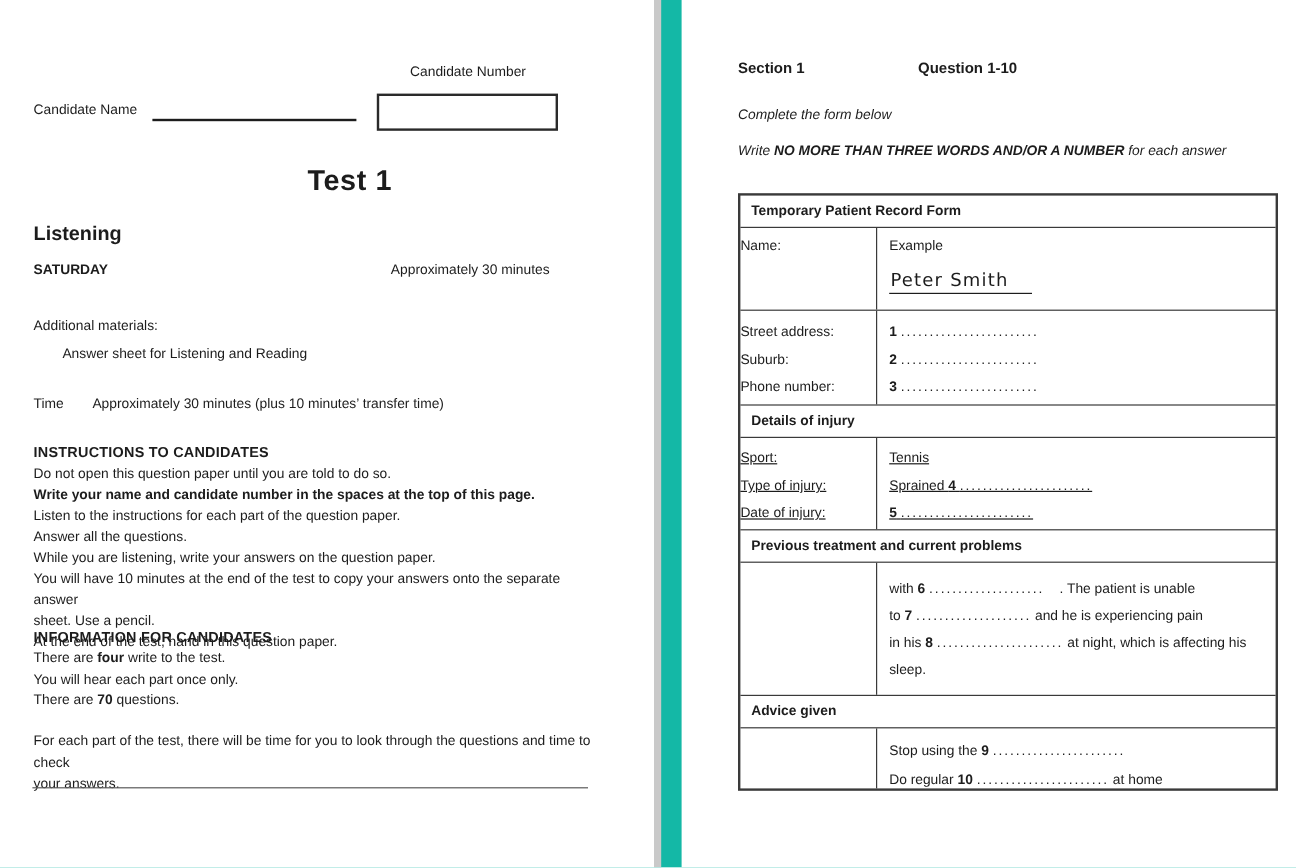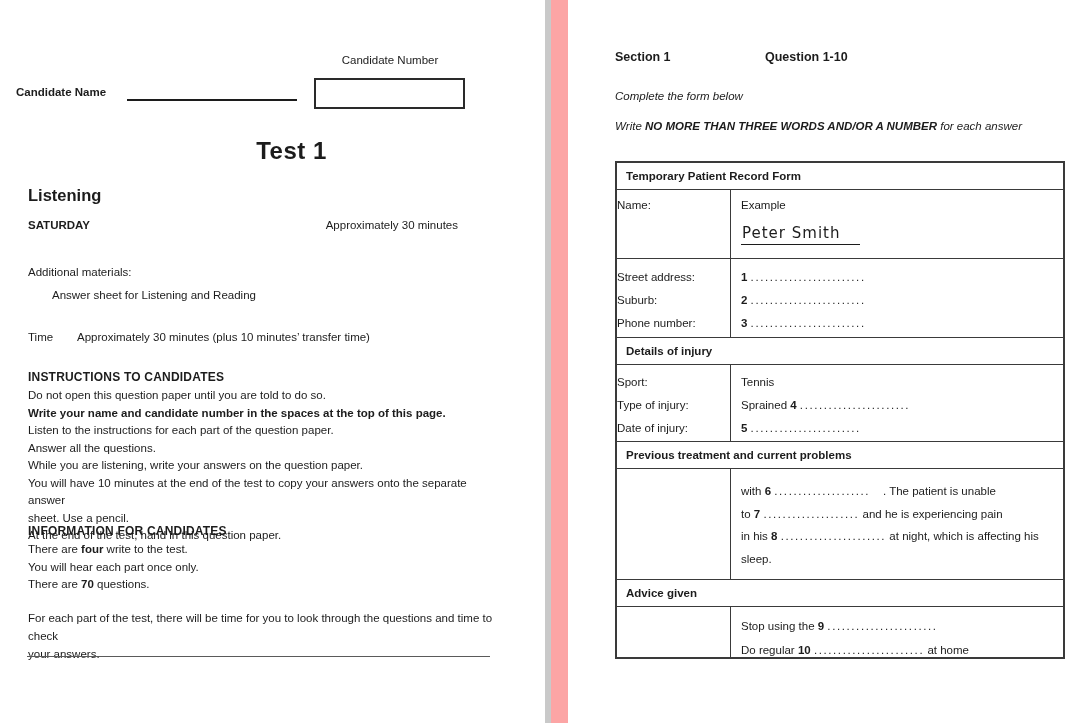--- a/index.html
+++ b/index.html
@@ -1,32 +1,32 @@
 <!DOCTYPE html>
 <html><head>
 <meta charset="utf-8">
 <style>
   html,body{margin:0;padding:0;background:#fff;}
-  .screen{position:relative;width:1080px;height:723px;background:#fca5a5;overflow:hidden;
+  .screen{position:relative;width:1080px;height:723px;background:#14b8a6;overflow:hidden;
           font-family:"Liberation Sans","DejaVu Sans",sans-serif;color:#1c1c1c;}
   .page{position:absolute;top:0;height:723px;background:#fff;}
   .page-left{left:0;width:545px;}
   .page-right{left:568px;width:529px;}
   .divider{position:absolute;top:0;left:545px;width:6px;height:723px;background:#c9c9c9;}
   .abs{position:absolute;}
   .b{font-weight:bold;}
   .i{font-style:italic;}
   .fs11{font-size:11.5px;}
   .rich{white-space:pre-wrap;}
   .dots{letter-spacing:1.6px;}
   .lines{line-height:17.5px;font-size:11.5px;}
   
   .cand-num-label{left:315px;top:54px;width:150px;text-align:center;font-size:11.5px;}
   .cand-num-box{left:314px;top:78px;width:147px;height:27px;border:2px solid #2a2a2a;background:#fff;}
-  .cand-name-label{left:16px;top:86px;font-size:11.5px;font-weight:bold;}
+  .cand-name-label{left:28px;top:86px;font-size:11.5px;}
   .name-line{left:127px;top:86px;width:170px;height:13px;border-bottom:2px solid #1c1c1c;}
   .test-title{left:37px;top:137px;width:509px;text-align:center;font-size:24px;font-weight:bold;letter-spacing:0.5px;}
   .listening{left:28px;top:186px;font-size:16.5px;font-weight:bold;}
   .sat-row{left:28px;top:219px;width:430px;display:flex;justify-content:space-between;align-items:baseline;}
   .addmat{left:28px;top:266px;}
   .addmat-item{left:52px;top:289px;}
   .time-label{left:28px;top:331px;}
   .time-value{left:77px;top:331px;}
   .instr-head{left:28px;top:370px;font-size:12px;font-weight:bold;letter-spacing:0.2px;}
   .instr-lines{left:28px;top:387px;width:470px;}
@@ -47,21 +47,21 @@
   .t-left{width:114px;border-right:1px solid #3a3a3a;text-align:left;box-sizing:border-box;
           padding-right:10px;flex:none;}
   .t-right{flex:1;padding-left:10px;}
   .r-name{height:68px;}
   .r-name .t-left{padding-top:9px;}
   .r-name .t-right{padding-top:9px;}
   .hw{font-family:cursive,"DejaVu Sans",sans-serif;font-size:15px;letter-spacing:1px;
       display:inline-block;border-bottom:1.5px solid #1c1c1c;padding:0 20px 2px 1px;margin-top:13px;text-align:right;}
   .r-addr{height:78px;}
   .r-addr .t-left,.r-addr .t-right{padding-top:7px;line-height:23px;}
-  .r-inj{height:76px;}
+  .r-inj{height:76px;text-decoration:underline;}
   .r-inj .t-left,.r-inj .t-right{padding-top:6px;line-height:23px;}
   .r-prev{height:110px;}
   .r-prev .t-right{padding-top:11px;line-height:22.5px;}
   .r-adv{height:50px;}
   .r-adv .t-right{padding-top:7px;line-height:24px;}
 </style>
 </head>
 <body>
 
 <div class="screen">

